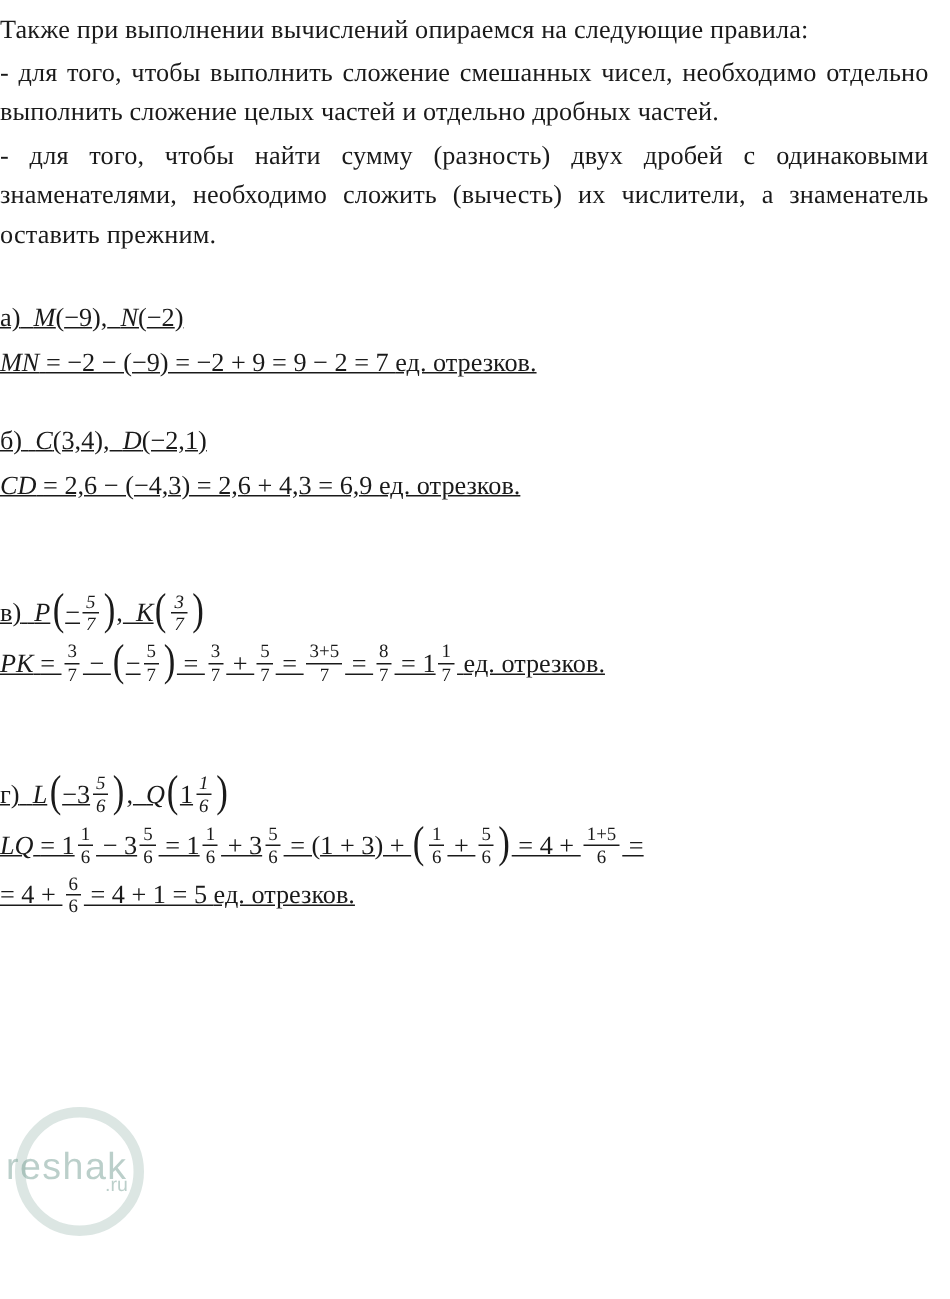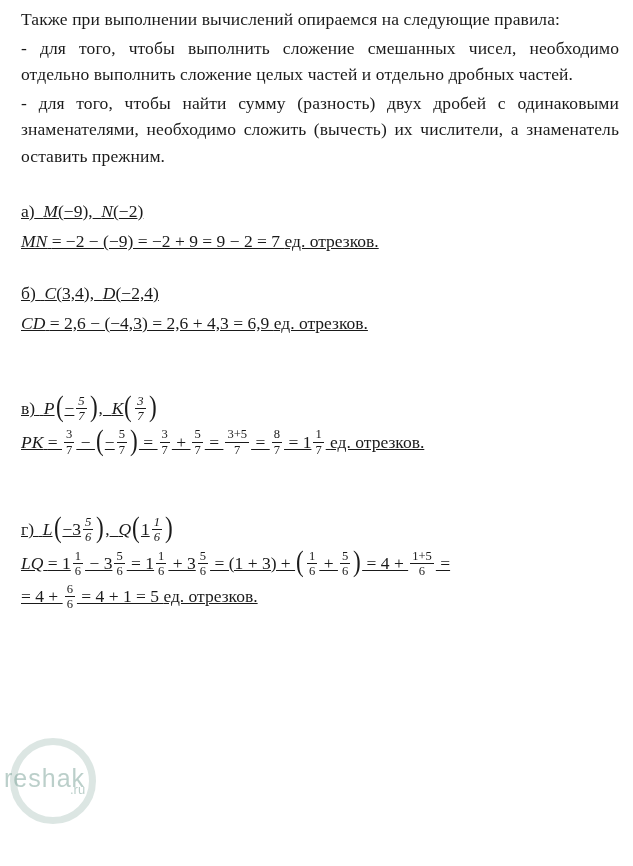--- a/index.html
+++ b/index.html
@@ -12,21 +12,21 @@
     background: #ffffff;
     font-family: "Liberation Serif", serif;
     color: #1a1a1a;
     position: relative;
     overflow: hidden;
   }
   .page {
     position: relative;
     width: 633px;
     height: 866px;
-    padding: 6px 14px 0 21px;
+    padding: 6px 14px 0 0;
     box-sizing: border-box;
   }
   .intro p {
     margin: 0 0 2px 0;
     font-size: 17.5px;
     line-height: 26.5px;
     text-align: justify;
     text-align-last: left;
     letter-spacing: 0.1px;
   }
@@ -149,21 +149,21 @@
       <span class="math">MN</span>
       <span class="upright"> = −2 − (−9) = −2 + 9 = 9 − 2 = 7 <span>ед. отрезков.</span></span>
     </span>
   </div>
 
   <div class="spacer-md"></div>
 
   <div class="item">
     <span class="line">
       <span class="label">б)</span>
-      <span class="math">&nbsp;<span>C</span><span class="upright">(3,4),</span>&nbsp;&nbsp;<span>D</span><span class="upright">(−2,4)</span></span>
+      <span class="math">&nbsp;<span>C</span><span class="upright">(3,4),</span>&nbsp;&nbsp;<span>D</span><span class="upright">(−2,1)</span></span>
     </span>
     <span class="line">
       <span class="math">CD</span>
       <span class="upright"> = 2,6 − (−4,3) = 2,6 + 4,3 = 6,9 <span>ед. отрезков.</span></span>
     </span>
   </div>
 
   <div class="spacer-md"></div>
 
   <div class="item eq-block">

